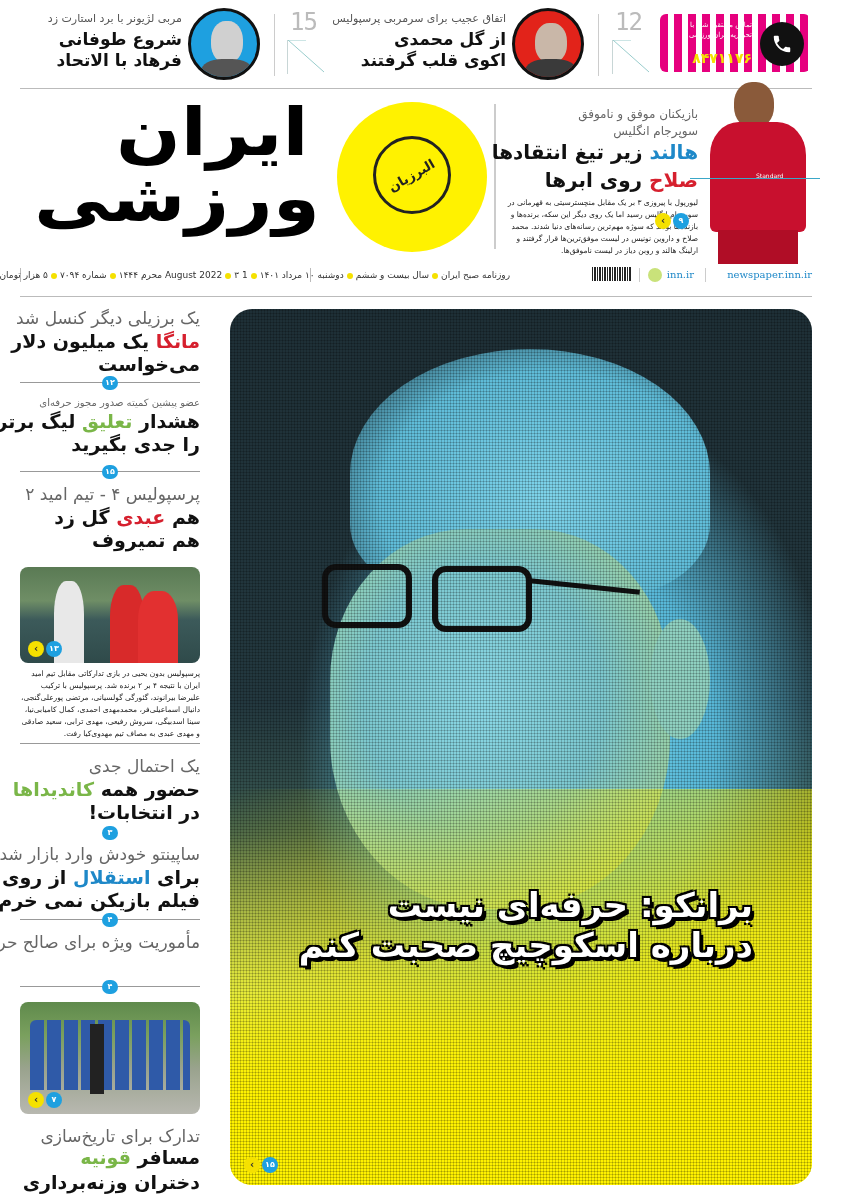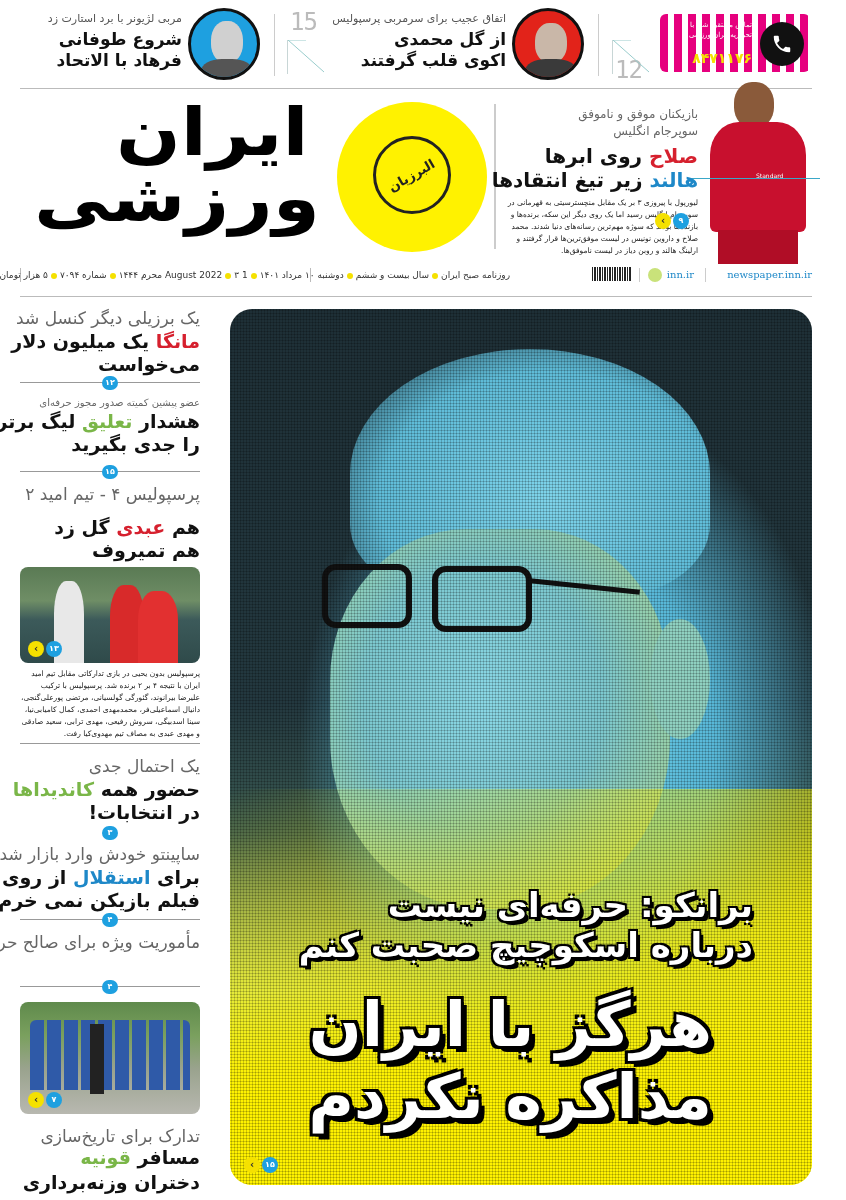--- a/index.html
+++ b/index.html
@@ -69,21 +69,21 @@
       <div>تحریریه ایران ورزشی</div>
     </div>
     <div class="abs" style="right:58px;top:36px;font-size:14px;font-weight:900;color:#f5e100;">۸۴۷۱۱۷۶</div>
     <div class="abs" style="right:6px;top:8px;width:44px;height:44px;border-radius:50%;background:#111;display:flex;align-items:center;justify-content:center;">
       <svg width="22" height="22" viewBox="0 0 24 24">
           <path d="M6.6 10.8c1.4 2.8 3.8 5.1 6.6 6.6l2.2-2.2c.3-.3.7-.4 1-.2 1.1.4 2.3.6 3.6.6.6 0 1 .4 1 1V20c0 .6-.4 1-1 1C10.6 21 3 13.4 3 4c0-.6.4-1 1-1h3.5c.6 0 1 .4 1 1 0 1.3.2 2.5.6 3.6.1.3 0 .7-.2 1L6.6 10.8z" fill="#fff"></path>
         </svg>
     </div>
   </div>
 
-  <div class="abs page-num" style="left:615px;top:8px;margin-top:48px;">12</div>
+  <div class="abs page-num" style="left:615px;top:8px;">12</div>
   <div class="abs arrow-line" style="left:612px;top:40px;width:40px;height:34px;">
     <svg width="40" height="34">
         <line x1="0" y1="0" x2="36" y2="32" stroke="#9cc" stroke-width="1"></line>
         <line x1="0" y1="0" x2="18" y2="0" stroke="#9cc" stroke-width="1"></line>
       </svg>
   </div>
   <div class="abs vsep" style="left:598px;top:14px;height:62px;"></div>
 
   <div class="abs avatar" style="left:512px;top:8px;width:72px;height:72px;background:#e2231a;">
     <div style="position:absolute;left:20px;top:12px;width:32px;height:40px;border-radius:45%;background:#c9b7a8;"></div>
@@ -131,25 +131,25 @@
   <div style="position:absolute;left:34px;top:0;width:40px;height:46px;border-radius:45%;background:#8a5a3a;"></div>
   <div style="position:absolute;left:10px;top:40px;width:96px;height:110px;border-radius:30% 30% 6px 6px;background:#c8102e;"></div>
   <div style="position:absolute;left:18px;top:148px;width:80px;height:34px;background:#b00d26;"></div>
   <div style="position:absolute;left:56px;top:90px;font-size:6px;color:#fff;">Standard</div>
 </div>
 <div class="abs" style="left:690px;top:178px;width:130px;height:1px;background:#3aa8c8;"></div>
 
 <div class="abs rtl" style="right:148px;top:106px;width:200px;">
   <div class="feature-kicker">بازیکنان موفق و ناموفق</div>
   <div class="feature-kicker">سوپرجام انگلیس</div>
+  <div class="feature-title">
+    <span class="hl-blue">هالند</span><span> زیر تیغ انتقادها</span>
+  </div>
   <div class="feature-title" style="margin-top:4px;">
     <span class="hl-red">صلاح</span><span> روی ابرها</span>
-  </div>
-  <div class="feature-title">
-    <span class="hl-blue">هالند</span><span> زیر تیغ انتقادها</span>
   </div>
   <div class="feature-body" style="margin-top:5px;">لیورپول با پیروزی ۳ بر یک مقابل منچسترسیتی به قهرمانی در سوپرجام انگلیس رسید اما یک روی دیگر این سکه، برنده‌ها و بازنده‌ها بودند که سوژه مهم‌ترین رسانه‌های دنیا شدند. محمد صلاح و داروین نونیس در لیست موفق‌ترین‌ها قرار گرفتند و ارلینگ هالند و روبن دیاز در لیست ناموفق‌ها.</div>
 </div>
 <div class="abs pill-badges" style="left:655px;top:213px;">
   <div class="y">‹</div>
   <div class="b">۹</div>
 </div>
 
 <div class="abs" style="left:20px;top:266px;width:792px;height:20px;">
   <div class="abs" style="right:0;top:3px;font-size:10px;color:#1e88c8;font-family:'DejaVu Serif',serif;">newspaper.inn.ir</div>
@@ -181,21 +181,21 @@
   <div class="head" style="margin-top:2px;"><span>هشدار </span><span class="hl-green">تعلیق</span><span> لیگ برتر</span></div>
   <div class="head">را جدی بگیرید</div>
 </div>
 <div class="abs divider-badge" style="left:20px;top:465px;width:180px;">
   <div class="line"></div>
     <div class="num">۱۵</div>
 </div>
 
 <div class="abs rtl" style="left:20px;top:484px;width:180px;">
   <div class="kicker">پرسپولیس ۴ - تیم امید ۲</div>
-  <div class="head" style="margin-top:12px;"><span>هم </span><span class="hl-red">عبدی</span><span> گل زد</span></div>
+  <div class="head" style="margin-top:2px;"><span>هم </span><span class="hl-red">عبدی</span><span> گل زد</span></div>
   <div class="head">هم تمیروف</div>
 </div>
 
 <div class="abs" style="left:20px;top:567px;width:180px;height:96px;border-radius:8px;overflow:hidden;background:linear-gradient(180deg,#5a7a54 0%,#6f8e66 35%,#3c5a5a 55%,#2f4a4a 100%);">
   <div style="position:absolute;left:34px;top:14px;width:30px;height:82px;border-radius:40% 40% 0 0;background:#e8e8e8;"></div>
   <div style="position:absolute;left:90px;top:18px;width:34px;height:78px;border-radius:40% 40% 0 0;background:#d82a2a;"></div>
   <div style="position:absolute;left:118px;top:24px;width:40px;height:72px;border-radius:40% 40% 0 0;background:#e23030;"></div>
   <div class="abs pill-badges" style="left:8px;top:74px;">
     <div class="y">‹</div>
     <div class="b">۱۳</div>
@@ -255,21 +255,17 @@
     <div style="position:absolute;left:208px;top:20px;width:110px;height:5px;background:#111;transform:rotate(6deg);"></div>
   </div>
   <div class="abs" style="left:420px;top:310px;width:60px;height:120px;border-radius:50%;background:#8fd0c0;"></div>
   <div class="abs hero-yellow" style="left:0;top:480px;width:582px;height:396px;"></div>
   <div class="abs halftone" style="left:0;top:0;width:582px;height:876px;"></div>
 
   <div class="abs rtl hero-sub" style="right:59px;top:576px;">
     <div>برانکو: حرفه‌ای نیست</div>
     <div>درباره اسکوچیچ صحبت کنم</div>
   </div>
-  <div class="abs rtl hero-main" style="right:100px;top:680px;">
-    <div>هرگز با ایران</div>
-    <div>مذاکره نکردم</div>
-  </div>
   <div class="abs pill-badges" style="left:14px;top:848px;">
     <div class="y">‹</div>
     <div class="b">۱۵</div>
   </div>
 </div>
 
 </body></html>

